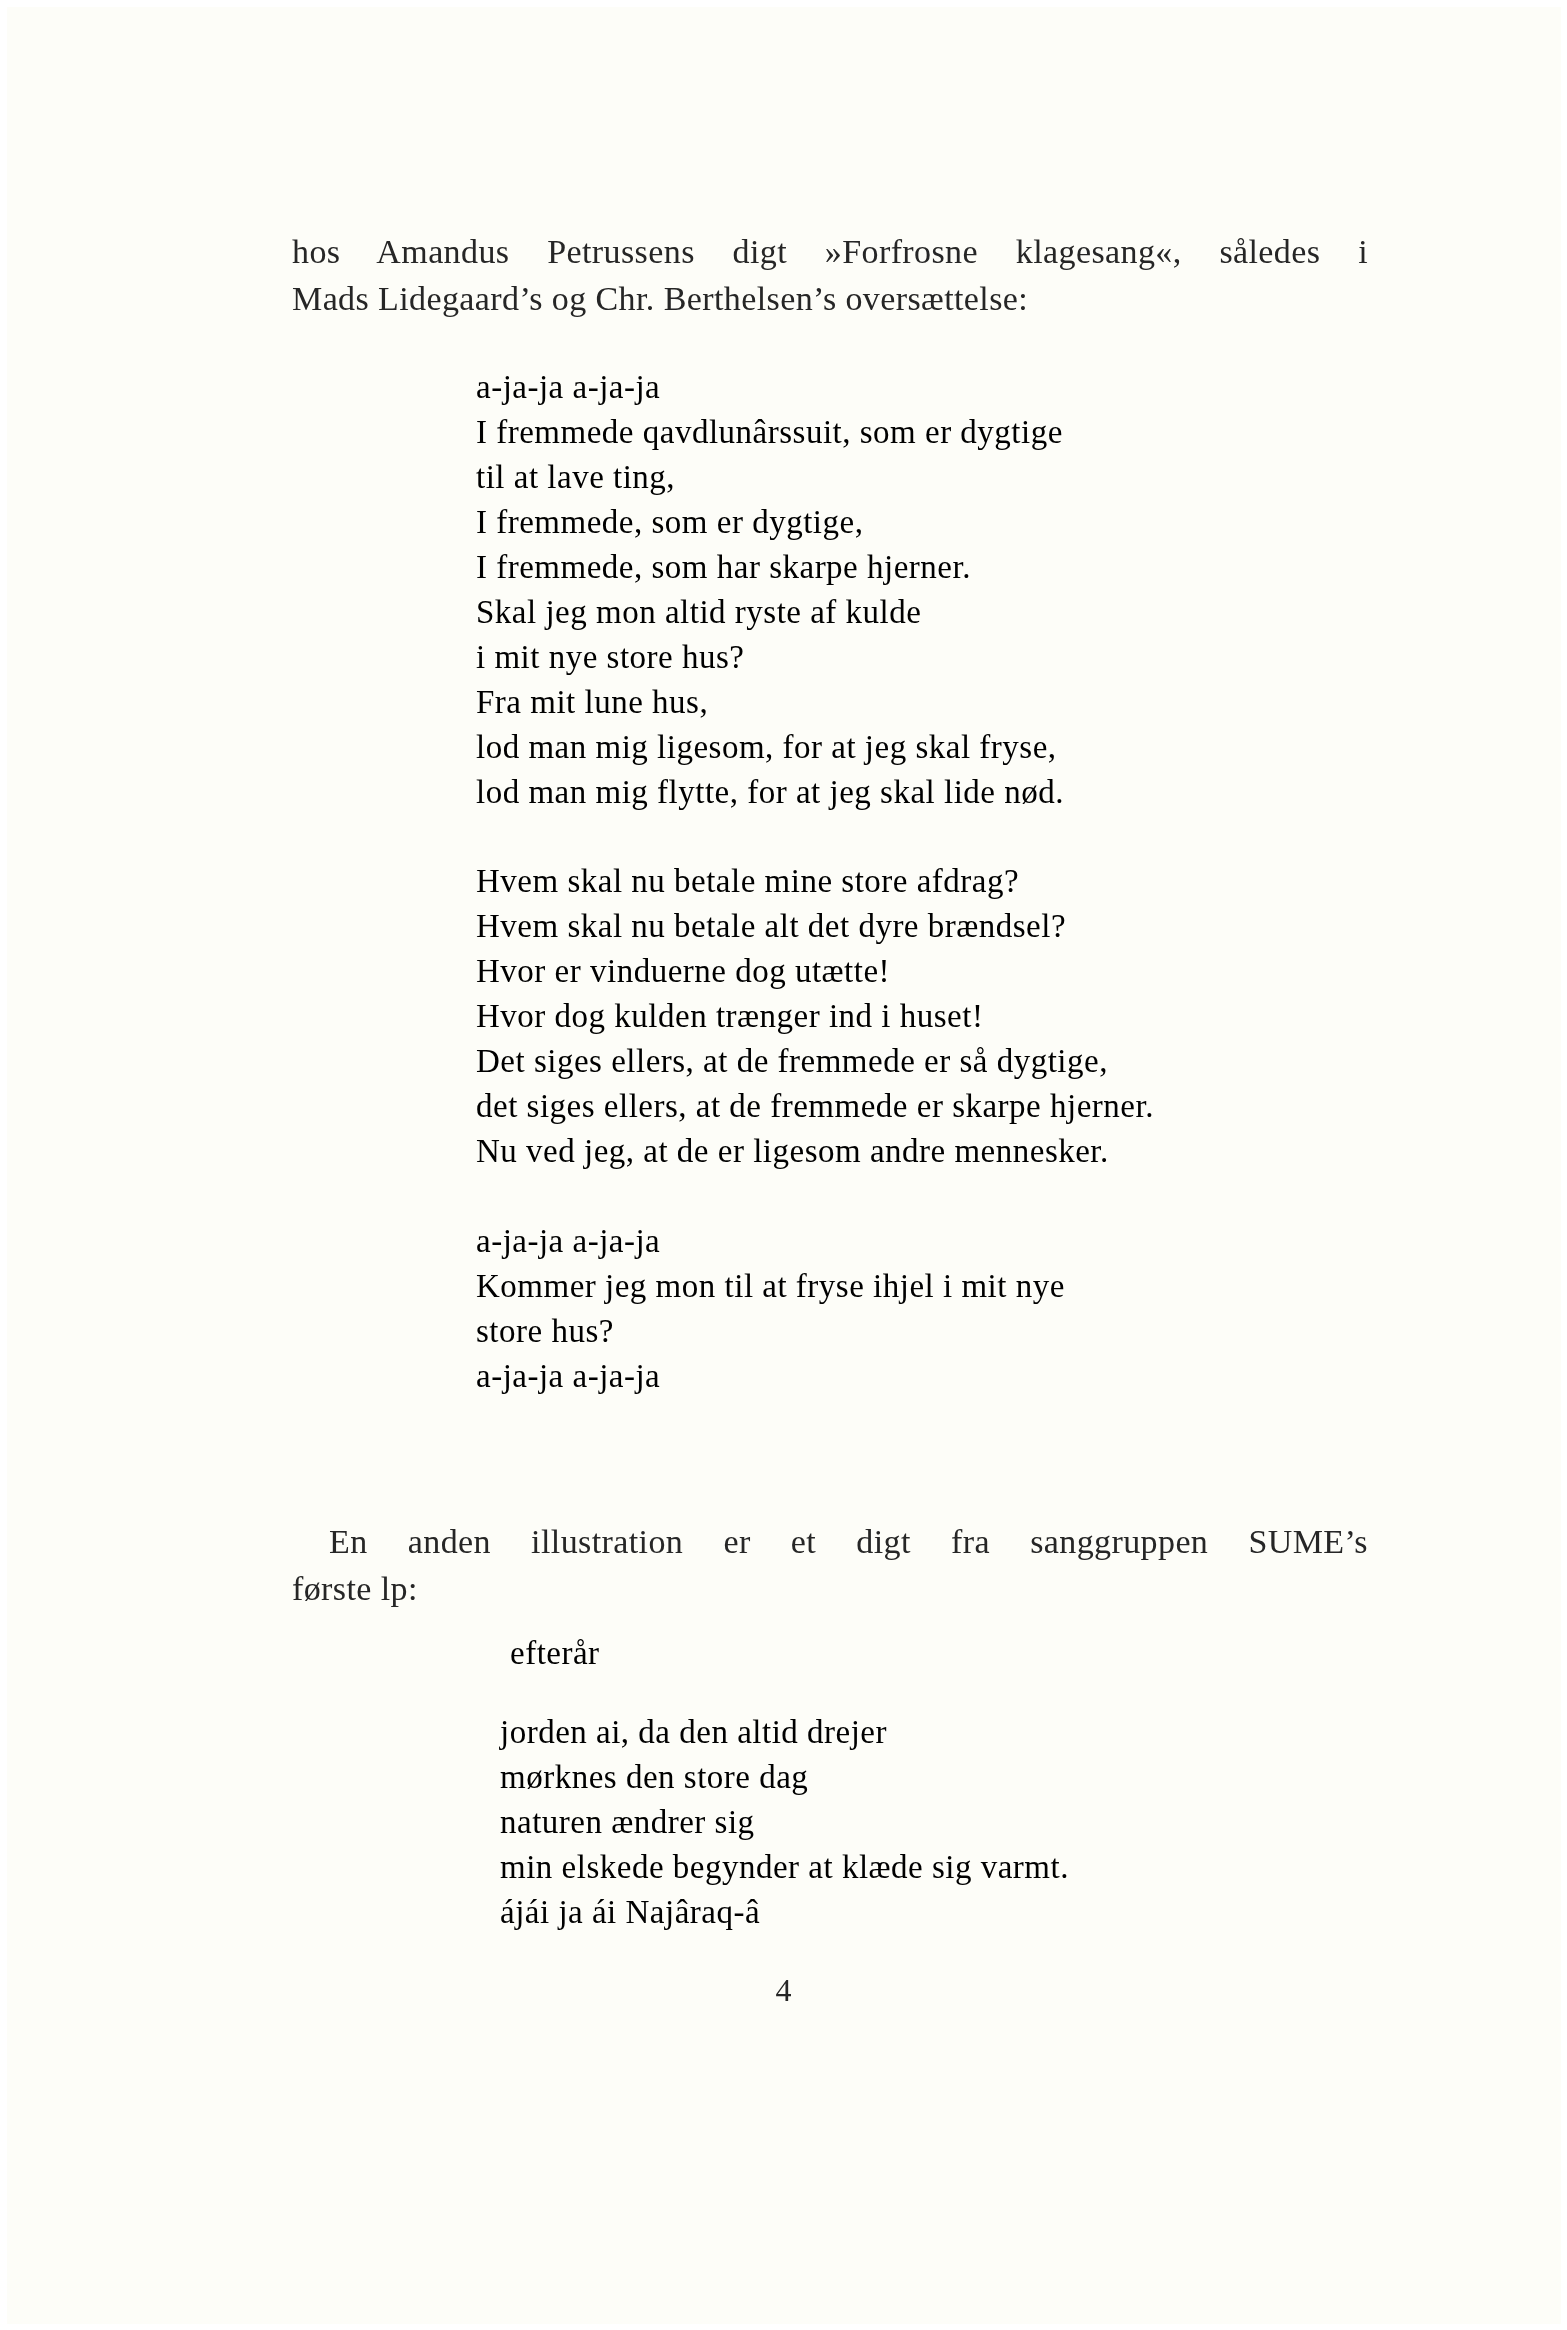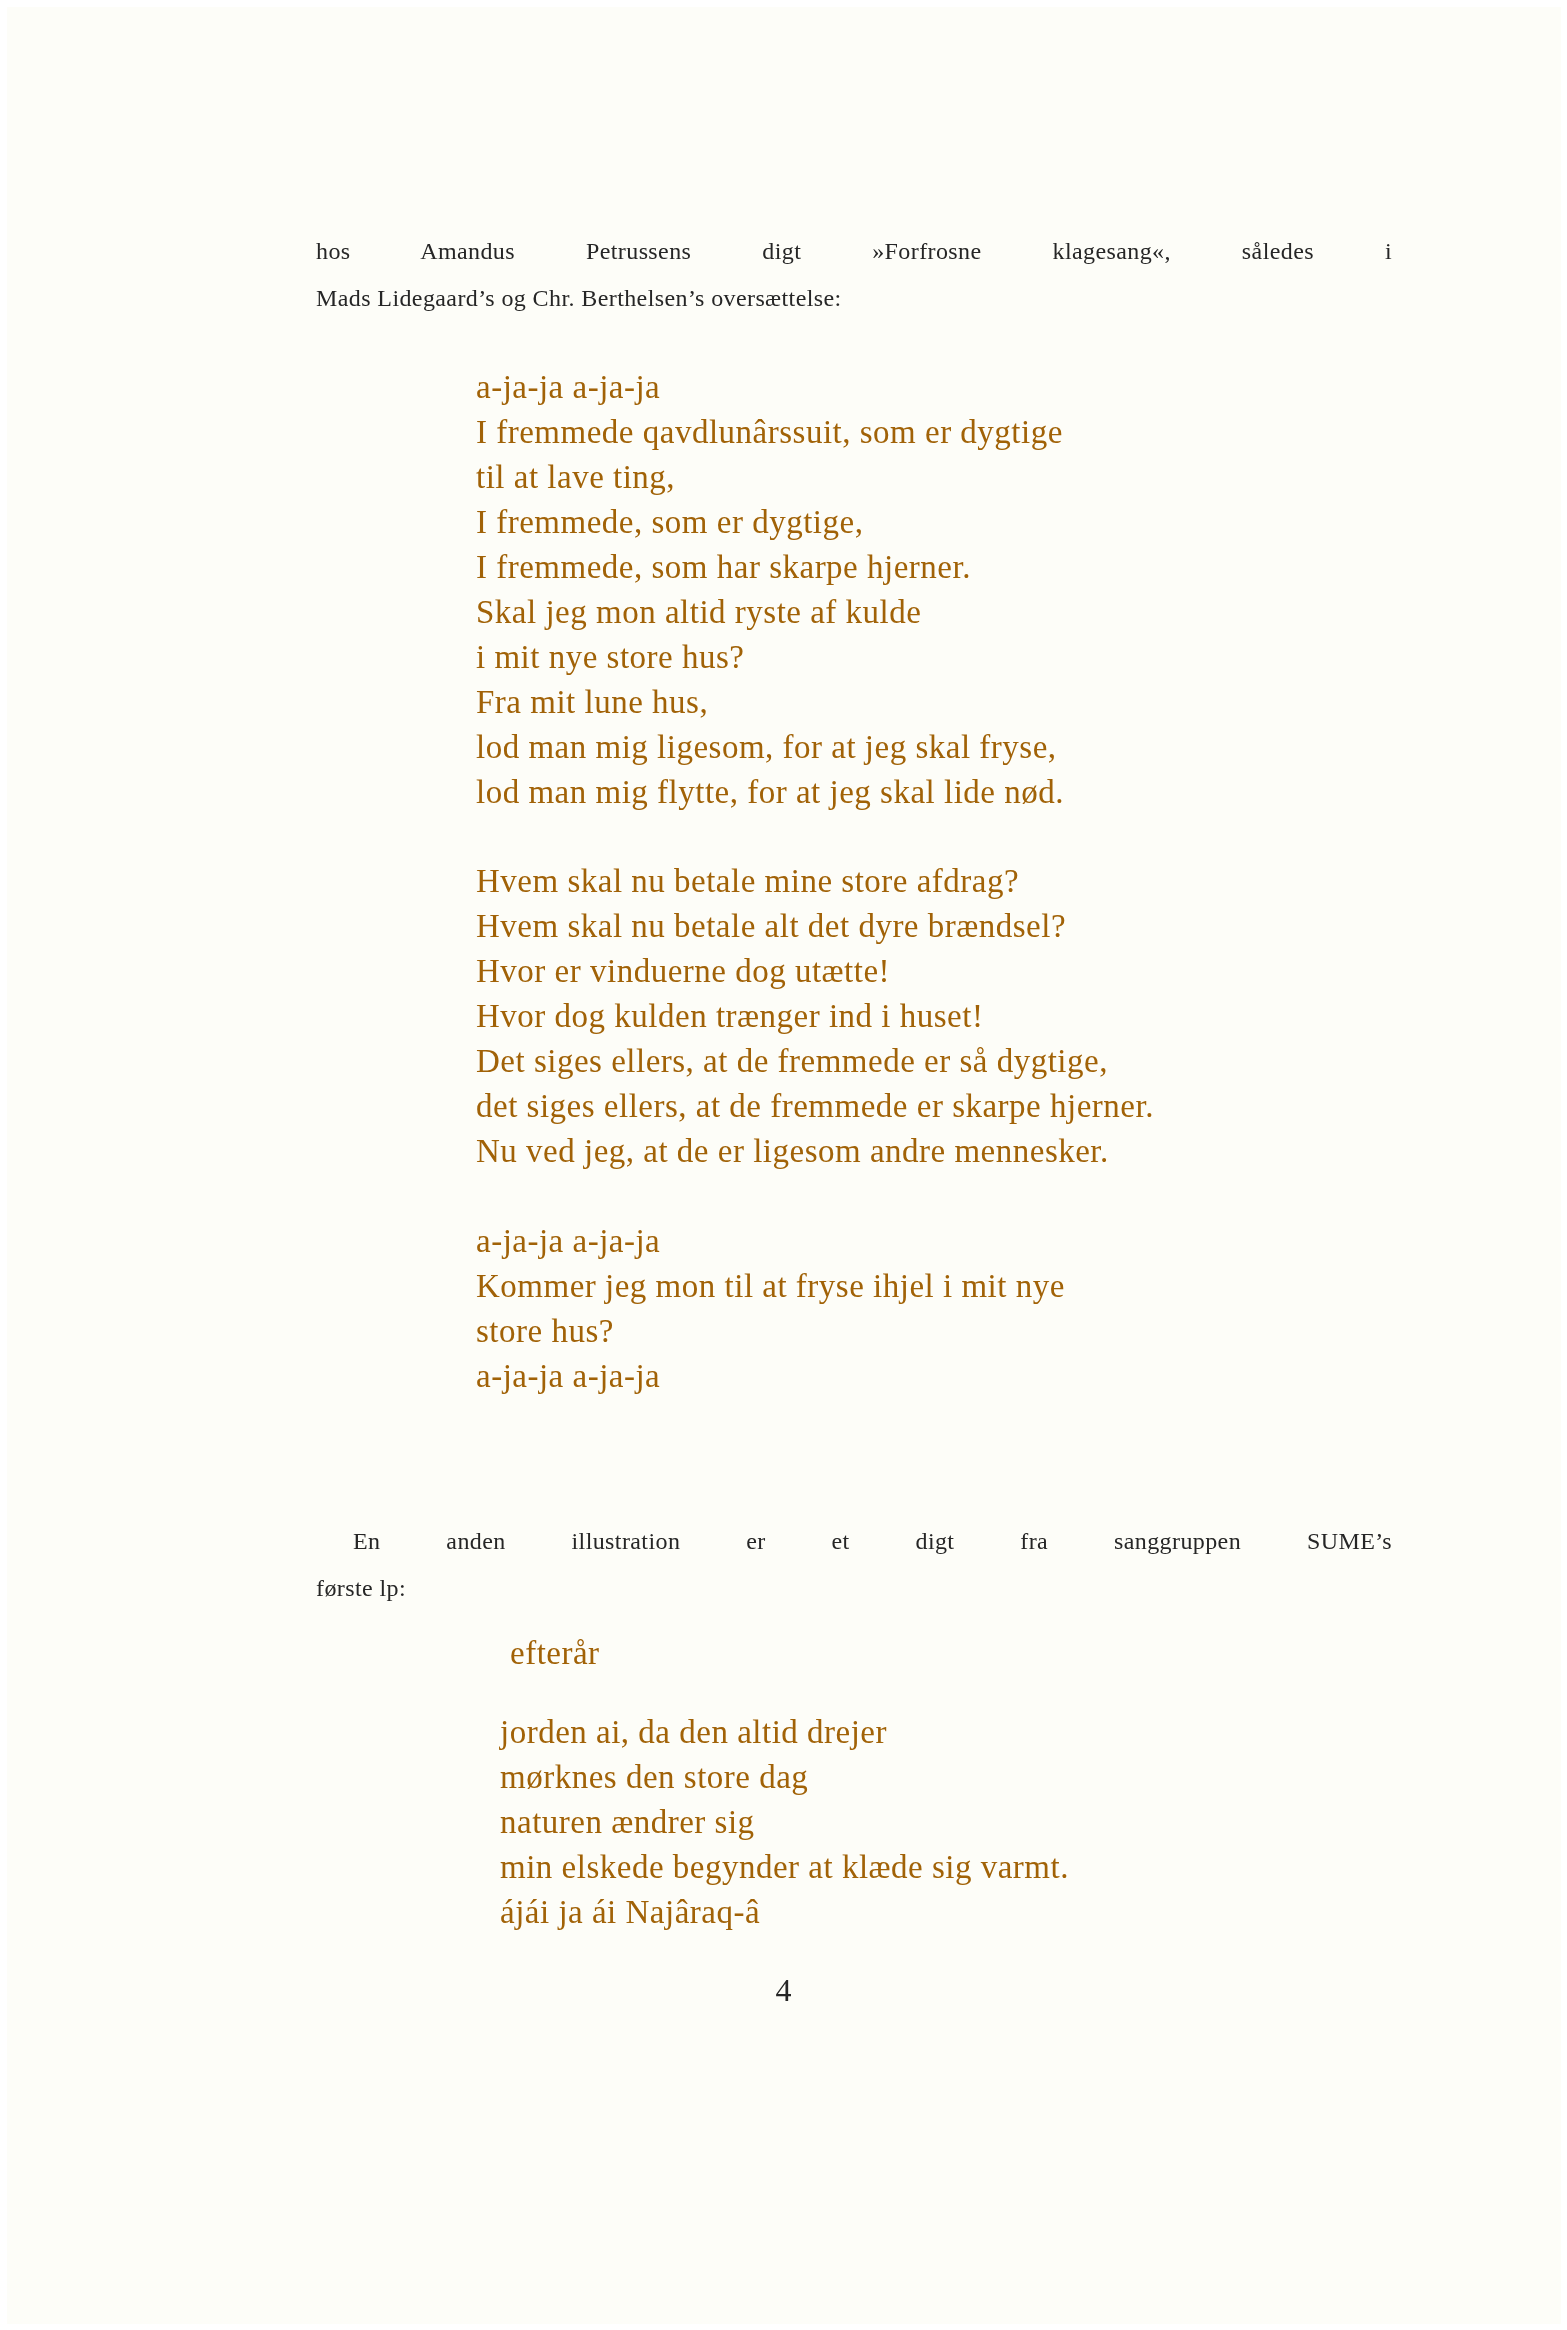--- a/index.html
+++ b/index.html
@@ -18,35 +18,34 @@
     left: 6.7px;
     top: 6.7px;
     width: 1554px;
     height: 2317px;
     background: #fdfdf8;
   }
   .text {
     position: absolute;
     font-family: "Liberation Serif", "DejaVu Serif", serif;
     font-size: 33px;
-    color: #a16207;
+    color: #000000;
     white-space: nowrap;
     line-height: 45px;
     letter-spacing: 0.5px;
   }
   .para {
     position: absolute;
     left: 292px;
     width: 1076px;
     font-family: "Liberation Serif", "DejaVu Serif", serif;
-    font-size: 24px;
+    font-size: 34px;
     color: #262626;
     line-height: 47px;
     letter-spacing: 0.4px;
-    margin-left: 24px;
   }
   .pline {
     display: block;
     white-space: nowrap;
   }
   .justify {
     text-align: justify;
     text-align-last: justify;
     white-space: normal;
   }

